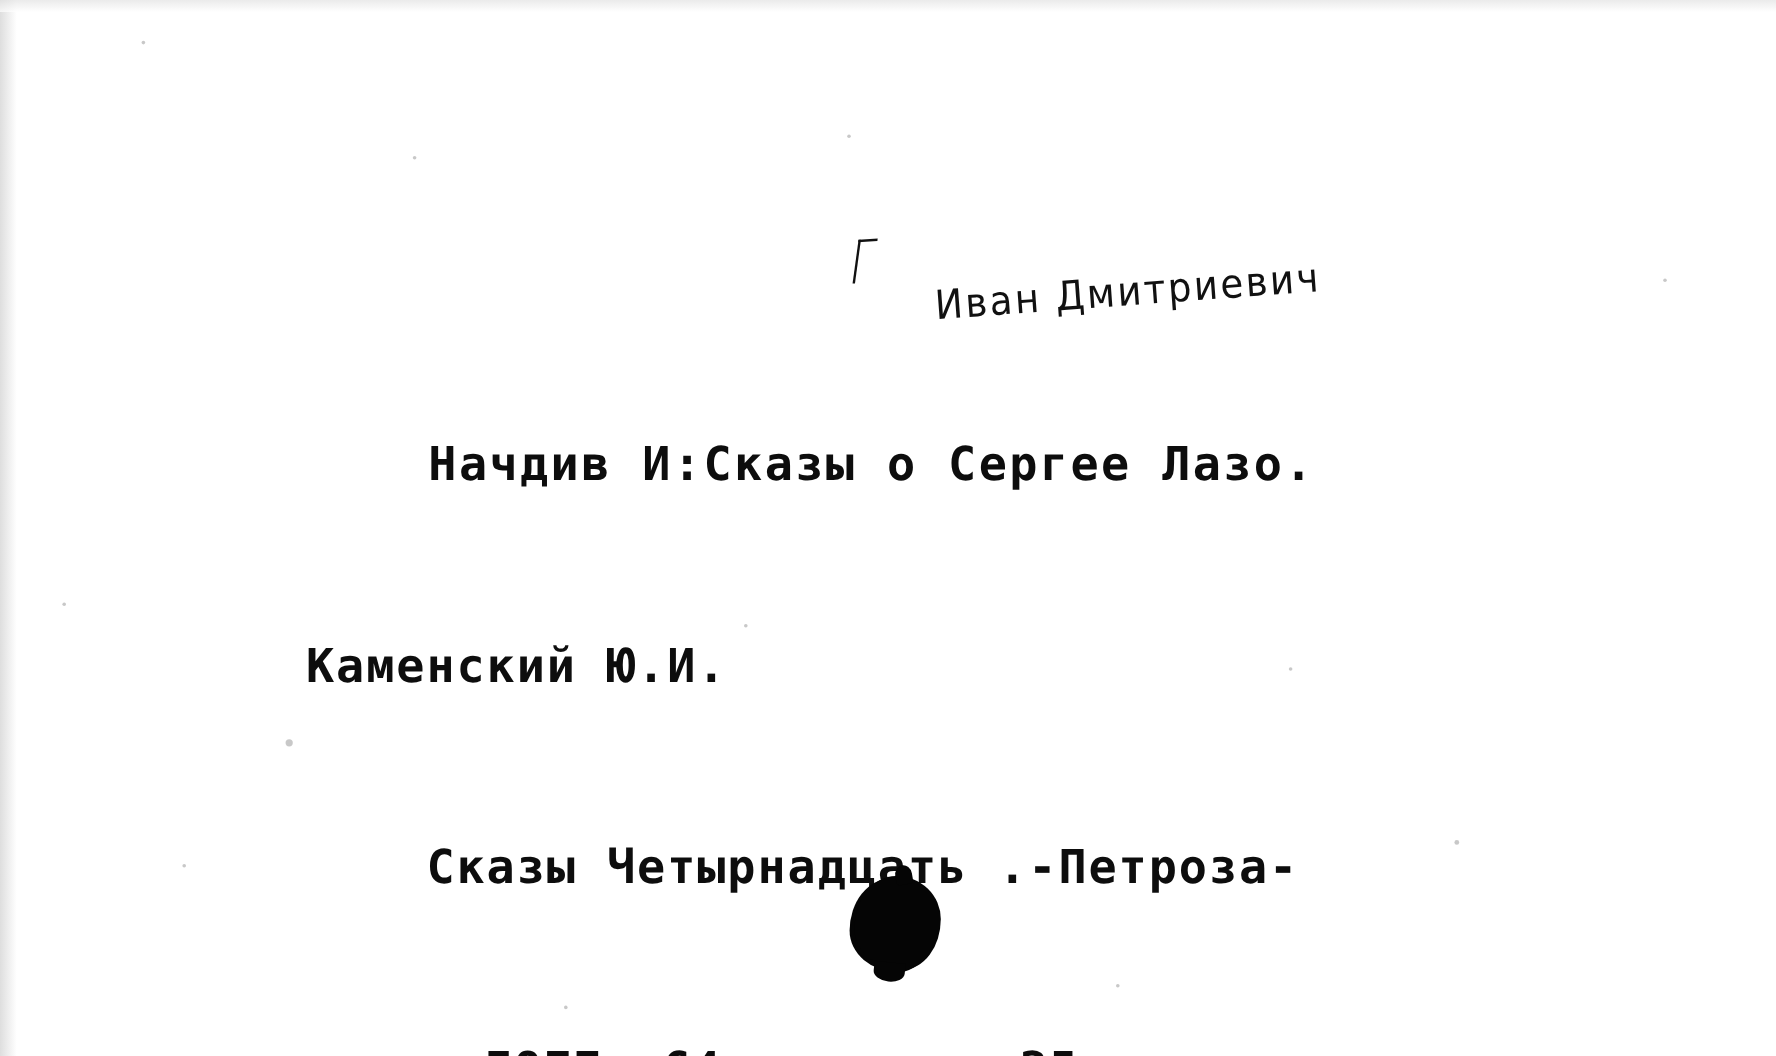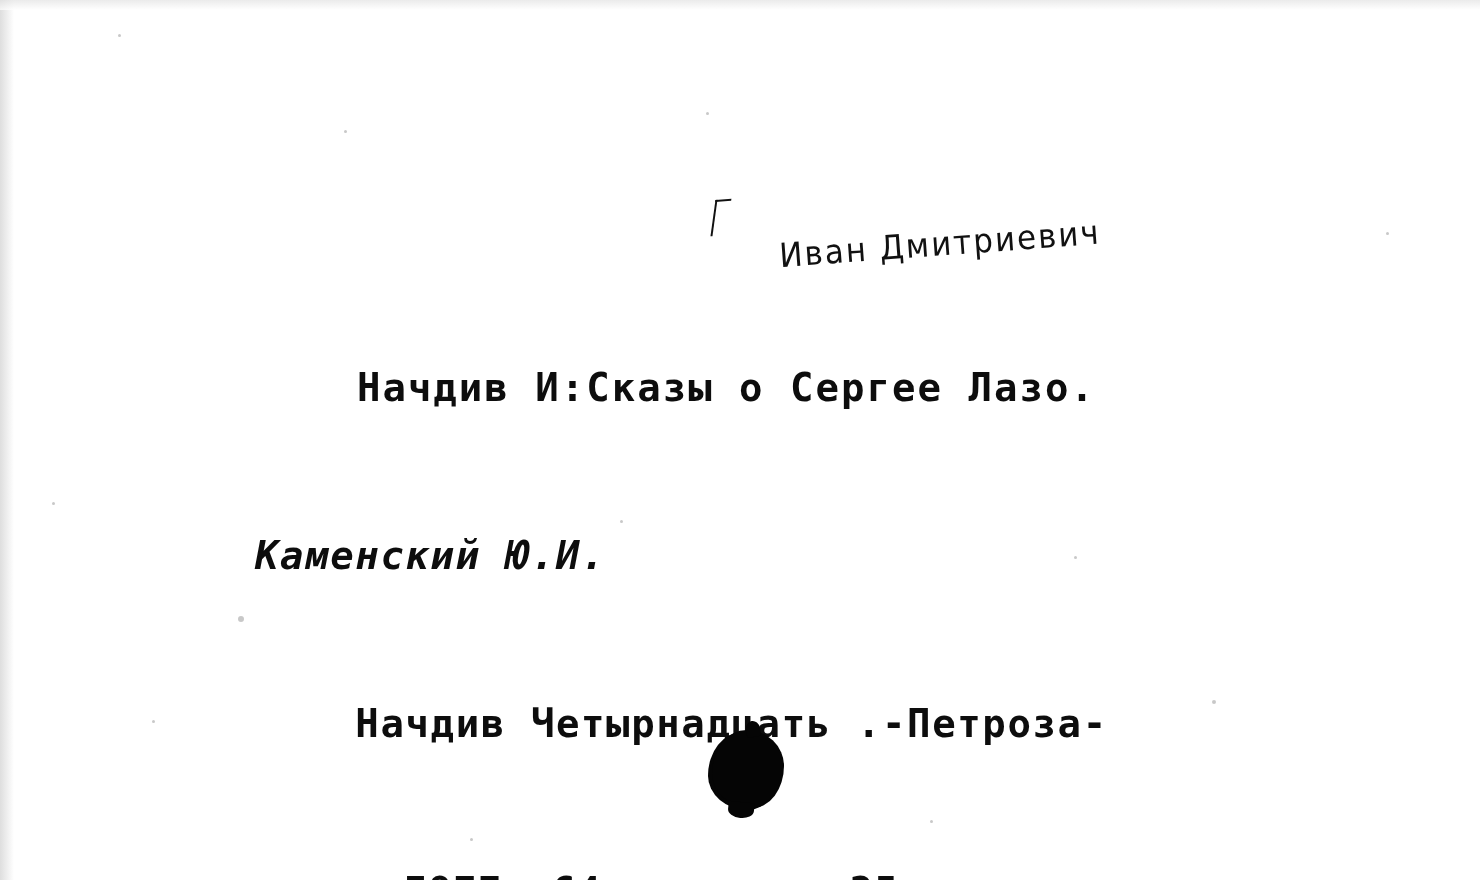--- a/index.html
+++ b/index.html
@@ -61,21 +61,21 @@
     letter-spacing: 1.2px;
     white-space: pre;
     font-weight: 700;
     -webkit-font-smoothing: none;
   }
   .tline {
     display: block;
     white-space: pre;
   }
   .tline.l1 { letter-spacing: 2.0px; }
-  .tline.l2 { letter-spacing: 1.6px; font-style: italic; }
+  .tline.l2 { letter-spacing: 1.6px; }
   .tline.l3 { letter-spacing: 1.6px; }
   .tline.l4 { letter-spacing: 1.3px; }
 
   #handwriting {
     position: absolute;
     left: 718px;
     top: 206px;
     color: #111111;
     font-family: "DejaVu Sans", sans-serif;
     font-size: 31px;
@@ -151,21 +151,21 @@
   <div class="speck" style="left:152px;  top:720px; width:3px; height:3px;"></div>
   <div class="speck" style="left:620px;  top:520px; width:3px; height:3px;"></div>
 
   <div id="handwriting">
     <span class="hw-under"></span><span class="hw-text">Иван Дмитриевич</span>
   </div>
 
   <div id="typed-block">
     <span class="tline l1">    Начдив И:Сказы о Сергее Лазо.</span>
     <span class="tline l2">Каменский Ю.И.</span>
-    <span class="tline l3">    Начдив Четырнадцать .-Петроза-</span>
+    <span class="tline l3">    Сказы Четырнадцать .-Петроза-</span>
     <span class="tline l4">водск,I977.-64 с.,ил.-: 25 к.</span>
   </div>
 
   <div id="ink-blot">
     <div class="nub"></div>
     <div class="tail"></div>
   </div>
 
 </div>
 

